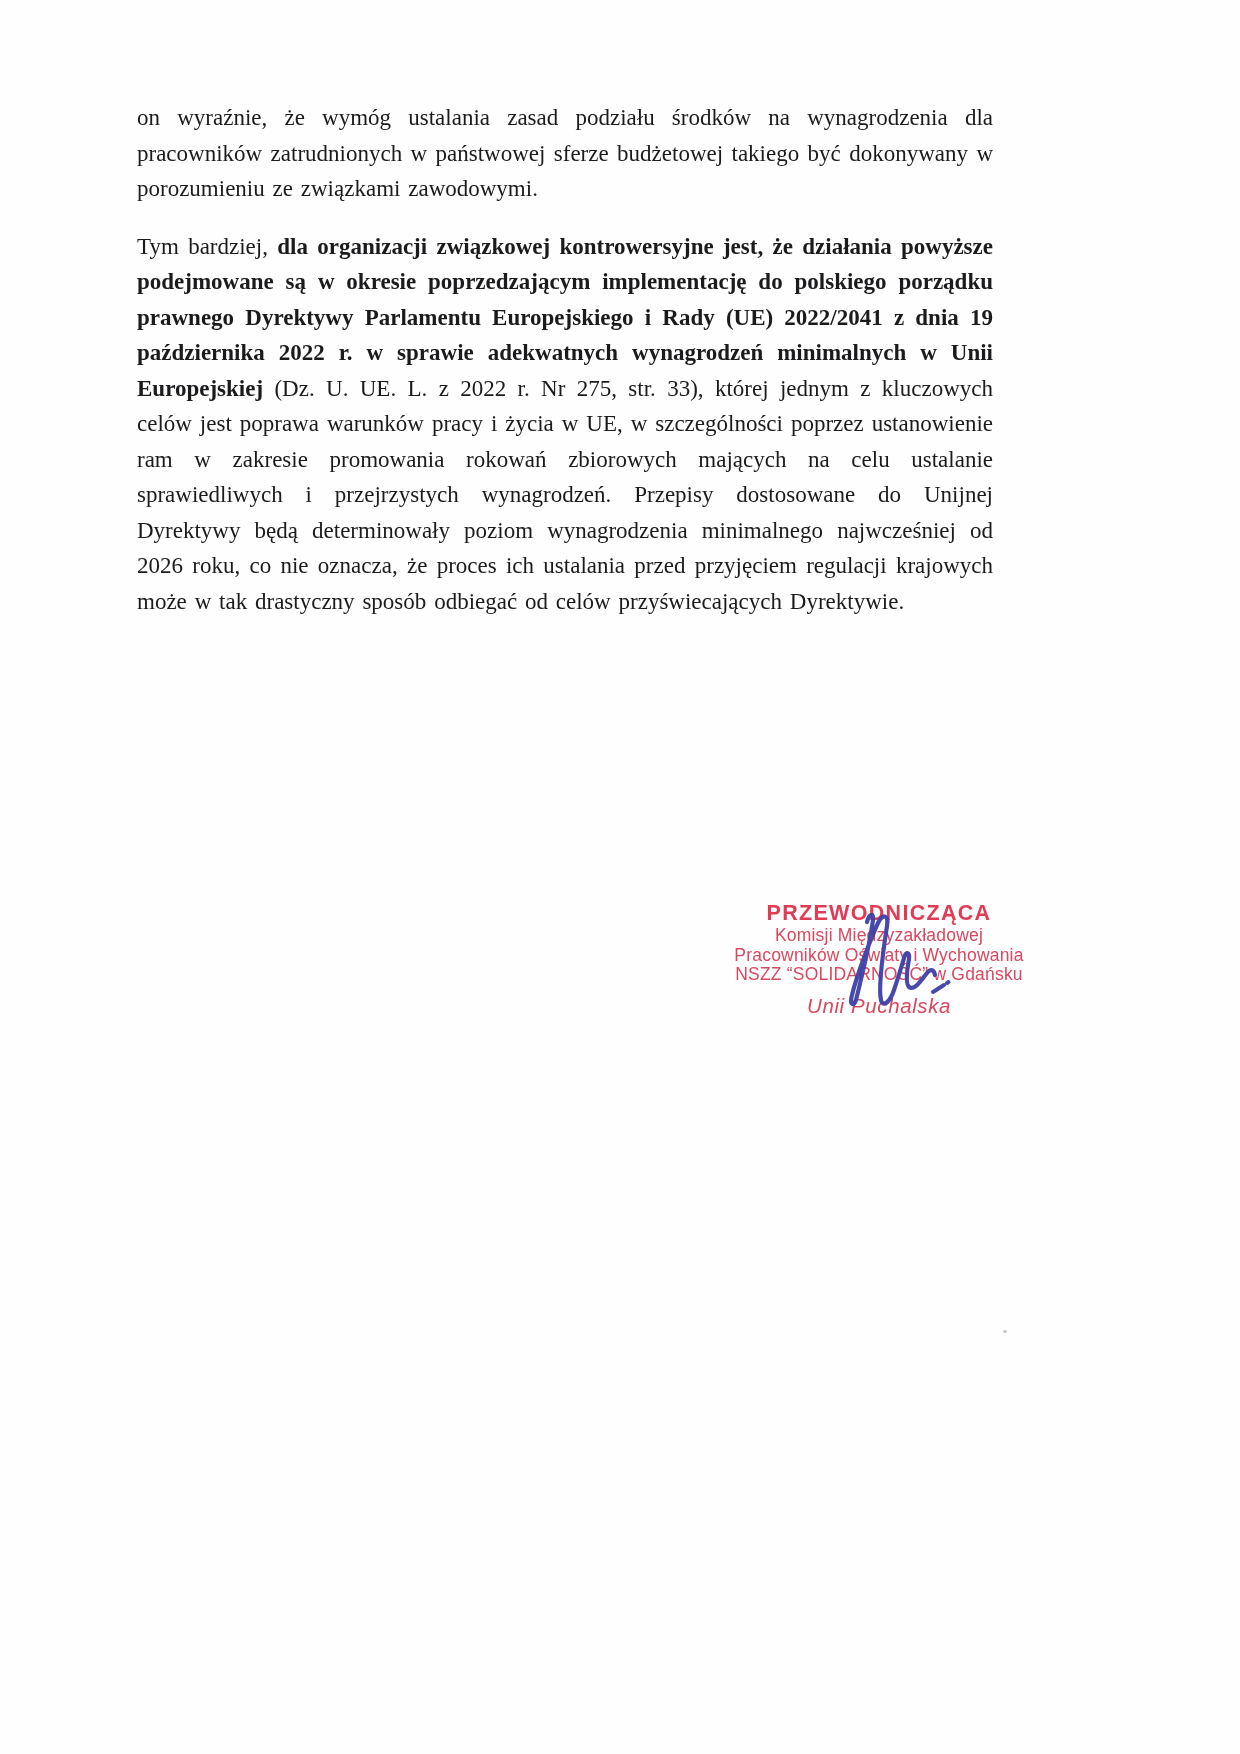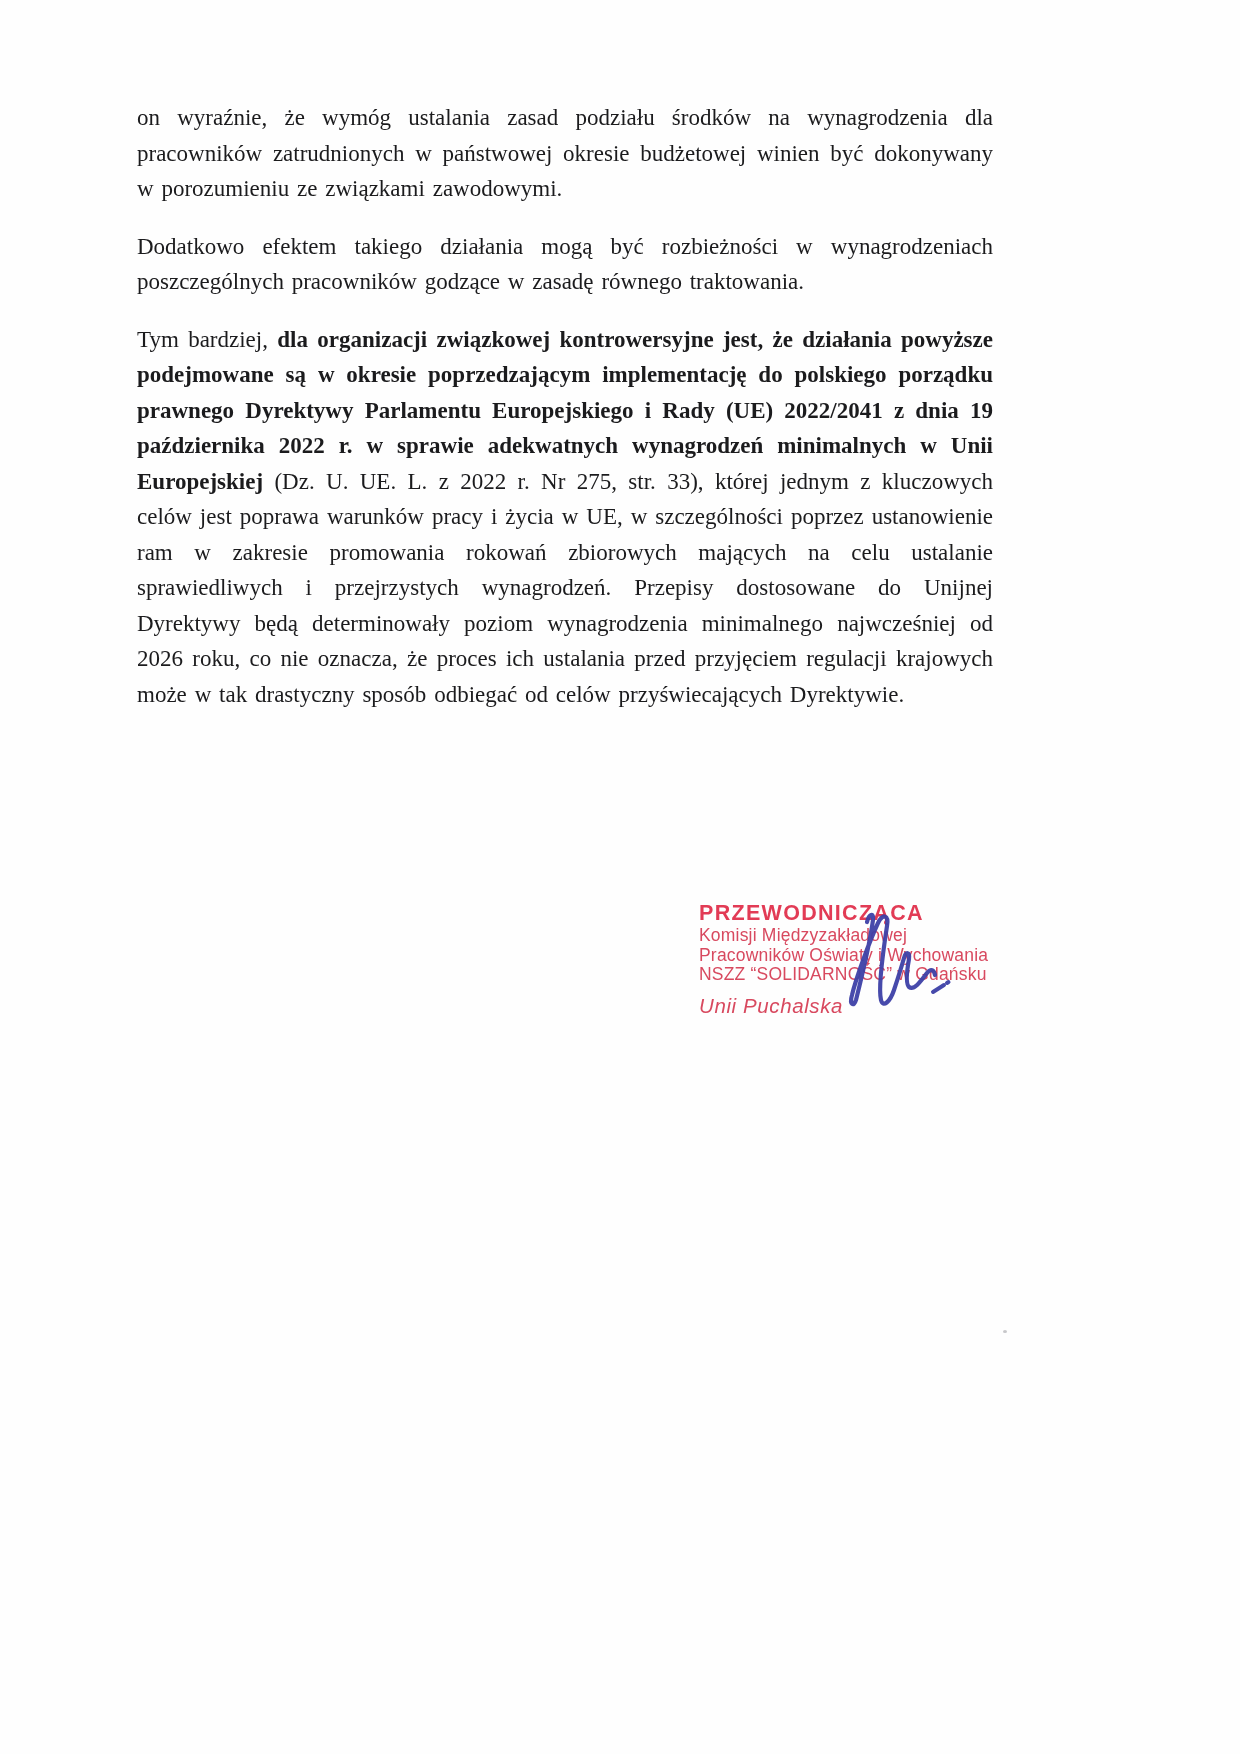--- a/index.html
+++ b/index.html
@@ -24,20 +24,21 @@
     text-align:justify;
     color:#1b1b1d;
     word-spacing:0.09em;
   }
   .text-block p b { font-weight:bold; }
   .stamp {
     position:absolute;
     left:699px;
     top:901px;
     width:360px;
+    text-align:center;
     font-family:"Liberation Sans","DejaVu Sans",sans-serif;
     color:#d8495f;
   }
   .stamp-title {
     font-size:21.5px;
     font-weight:bold;
     letter-spacing:1.3px;
     line-height:25px;
     color:#e23b55;
   }
@@ -68,22 +69,21 @@
     border-radius:50%;
     opacity:0.8;
   }
 </style>
 </head>
 <body>
 
 <div class="page">
 
   <div class="text-block">
-    <p>on wyraźnie, że wymóg ustalania zasad podziału środków na wynagrodzenia dla pracowników zatrudnionych w państwowej okresie budżetowej winien być dokonywany w porozumieniu ze związkami zawodowymi.</p>
-    <p>Dodatkowo efektem takiego działania mogą być rozbieżności w wynagrodzeniach poszczególnych pracowników godzące w zasadę równego traktowania.</p>
+    <p>on wyraźnie, że wymóg ustalania zasad podziału środków na wynagrodzenia dla pracowników zatrudnionych w państwowej sferze budżetowej takiego być dokonywany w porozumieniu ze związkami zawodowymi.</p>
     <p><span>Tym bardziej, </span><b>dla organizacji związkowej kontrowersyjne jest, że działania powyższe podejmowane są w okresie poprzedzającym implementację do polskiego porządku prawnego Dyrektywy Parlamentu Europejskiego i Rady (UE) 2022/2041 z dnia 19 października 2022 r. w sprawie adekwatnych wynagrodzeń minimalnych w Unii Europejskiej</b><span> (Dz. U. UE. L. z 2022 r. Nr 275, str. 33), której jednym z kluczowych celów jest poprawa warunków pracy i życia w UE, w szczególności poprzez ustanowienie ram w zakresie promowania rokowań zbiorowych mających na celu ustalanie sprawiedliwych i przejrzystych wynagrodzeń. Przepisy dostosowane do Unijnej Dyrektywy będą determinowały poziom wynagrodzenia minimalnego najwcześniej od 2026 roku, co nie oznacza, że proces ich ustalania przed przyjęciem regulacji krajowych może w tak drastyczny sposób odbiegać od celów przyświecających Dyrektywie.</span></p>
   </div>
 
   <div class="stamp">
     <div class="stamp-title">PRZEWODNICZĄCA</div>
     <div class="stamp-line">Komisji Międzyzakładowej</div>
     <div class="stamp-line">Pracowników Oświaty i Wychowania</div>
     <div class="stamp-line">NSZZ “SOLIDARNOŚĆ” w Gdańsku</div>
     <div class="stamp-signer">Unii Puchalska</div>
   </div>

